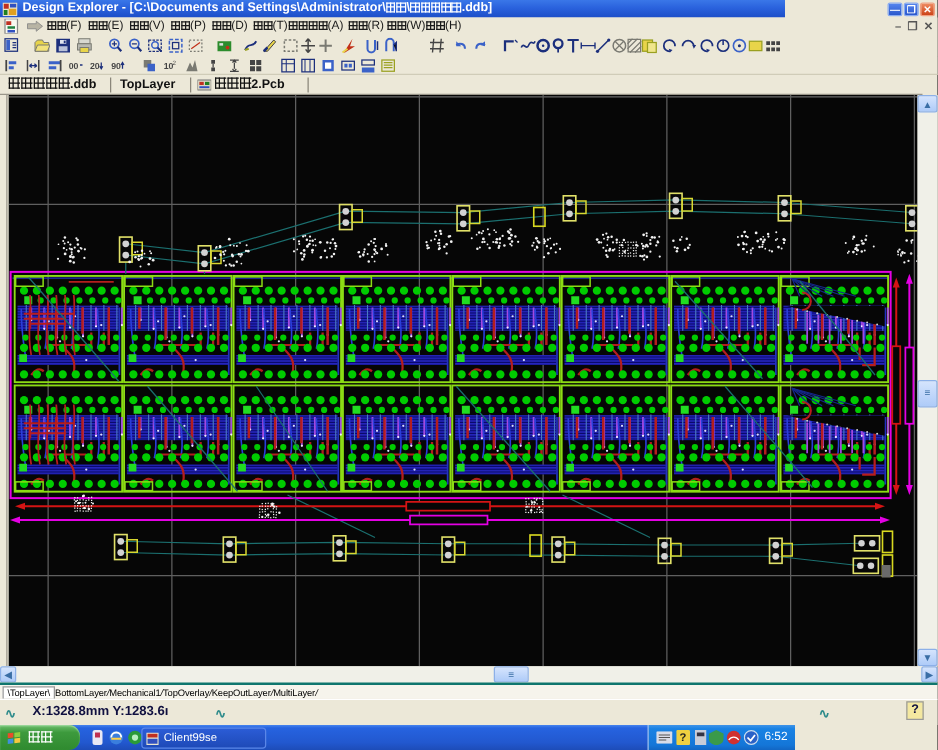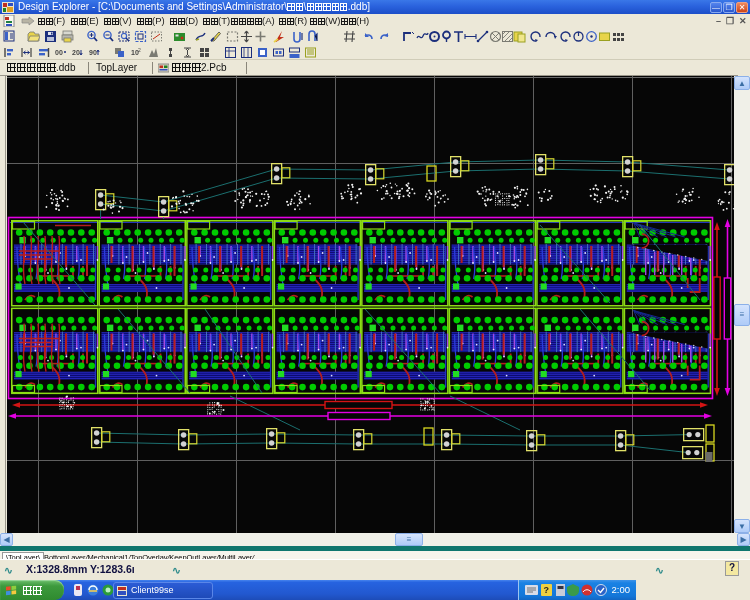--- a/index.html
+++ b/index.html
@@ -4,38 +4,38 @@
 body{width:750px;height:600px;font-family:"Liberation Sans",sans-serif;overflow:hidden;background:#ece8d8;position:relative}
 .cj{display:inline-block;width:9px;height:9px;margin:0 .5px;vertical-align:-1px;
 background:linear-gradient(var(--c),var(--c)) 0 0/9px 1.2px no-repeat,
 linear-gradient(var(--c),var(--c)) 0 3.8px/9px 1.2px no-repeat,
 linear-gradient(var(--c),var(--c)) 0 7.8px/9px 1.2px no-repeat,
 linear-gradient(var(--c),var(--c)) 0 0/1.2px 9px no-repeat,
 linear-gradient(var(--c),var(--c)) 7.8px 0/1.2px 9px no-repeat,
 linear-gradient(var(--c),var(--c)) 3.9px 0/1.2px 9px no-repeat}
 .cjm{width:7px;height:7px;background-size:7px 1px,7px 1px,7px 1px,1px 7px,1px 7px,1px 7px;background-position:0 0,0 3px,0 6.2px,0 0,6.2px 0,3.1px 0}
 .cjt{width:7.5px;height:8px;margin:0 .4px;background-size:7.5px 1.1px,7.5px 1.1px,7.5px 1.1px,1.1px 8px,1.1px 8px,1.1px 8px;background-position:0 0,0 3.4px,0 6.9px,0 0,6.4px 0,3.2px 0}
-.titlebar{position:absolute;left:0;top:0;width:750px;height:14px;background:linear-gradient(180deg,#3a77e8 0%,#2a62dd 45%,#1c4ec8 100%);color:#fff;--c:#fff;font-size:10px;font-weight:normal;line-height:14px;white-space:nowrap}
+.titlebar{position:absolute;left:0;top:0;width:628px;height:14px;background:linear-gradient(180deg,#3a77e8 0%,#2a62dd 45%,#1c4ec8 100%);color:#fff;--c:#fff;font-size:10px;font-weight:bold;line-height:14px;white-space:nowrap}
 .titlebar .txt{position:absolute;left:18px;top:0}
 .tbtn{position:absolute;top:1.5px;width:12px;height:11px;border-radius:2px;border:1px solid #88aaf0;background:linear-gradient(180deg,#5585ee,#2a58cc);color:#fff;font-size:8px;line-height:9px;text-align:center}
 .menubar{position:absolute;left:0;top:14px;width:750px;height:14px;background:#ece8d8;font-size:9.5px;color:#1a1a1a;--c:#1a1a1a;white-space:nowrap}
 .menubar span.m{position:absolute;top:1px}
 .tb{position:absolute;left:0;width:750px;background:#ece8d8}
 .tb svg{position:absolute}
-.tabbar{position:absolute;left:0;top:60px;width:738px;height:16px;background:#ece8d8;border-bottom:1px solid #9a968a;font-size:10px;font-weight:normal;color:#111;--c:#111}
+.tabbar{position:absolute;left:0;top:60px;width:738px;height:16px;background:#ece8d8;border-bottom:1px solid #9a968a;font-size:10px;font-weight:bold;color:#111;--c:#111}
 .tabbar span{position:absolute;top:2px}
 .tabsep{position:absolute;top:2px;width:1px;height:12px;background:#8a867a}
 .canvas{position:absolute;left:0;top:76px;width:750px;height:457px;background:#ece8d8}
 .canvas .black{position:absolute;left:7px;top:0;width:727px;height:457px;background:#060606}
 .canvas:before{content:"";position:absolute;left:5px;top:0;width:1px;height:457px;background:#9a968a}
 .vsb{position:absolute;left:734px;top:0;width:16px;height:457px;background:#f0f0e8}
 .sbtn{position:absolute;width:16px;height:14px;background:linear-gradient(180deg,#d5e4fd,#aecbf8);border:1px solid #8cb0e8;border-radius:2px;color:#3a6ea5;font-size:8px;text-align:center;line-height:13px}
 .hsb{position:absolute;left:0;top:533px;width:750px;height:13px;background:#f0f0e8}
 .hbtn{position:absolute;width:13px;height:13px;background:linear-gradient(180deg,#d5e4fd,#aecbf8);border:1px solid #8cb0e8;border-radius:2px;color:#3a6ea5;font-size:8px;text-align:center;line-height:12px}
-.ltabs{position:absolute;left:0;top:546px;width:750px;height:13px;background:#f6f4ec;border-top:5px solid #0f766e;font-size:7.5px;color:#000;white-space:nowrap;line-height:13px;letter-spacing:-0.1px}
+.ltabs{position:absolute;left:0;top:546px;width:750px;height:13px;background:#f6f4ec;border-top:2px solid #0f766e;font-size:7.5px;color:#000;white-space:nowrap;line-height:13px;letter-spacing:-0.1px}
 .status{position:absolute;left:0;top:559px;width:750px;height:21px;background:#ece8d8;border-top:1px solid #fff;font-size:10.5px;font-weight:bold;color:#101040}
 .taskbar{position:absolute;left:0;top:580px;width:636px;height:20px;background:linear-gradient(180deg,#4684ee 0%,#2663e0 12%,#2258cf 70%,#1d4cb8 100%)}
 .start{position:absolute;left:0;top:0;width:64px;height:20px;border-radius:0 9px 9px 0;background:linear-gradient(180deg,#6cbf6c 0%,#3d9a3d 30%,#2f8a2f 100%);box-shadow:inset 0 1px 1px #9ed89e;color:#fff;--c:#fff;font-weight:bold;font-style:italic;font-size:11px;line-height:20px}
 .taskbtn{position:absolute;left:113px;top:2px;width:100px;height:17px;background:linear-gradient(180deg,#2b5cd6,#1e4ab8);border-radius:3px;border:1px solid #5a86e8;color:#fff;font-size:9px;line-height:15px}
 .tray{position:absolute;right:0;top:0;width:118px;height:20px;background:linear-gradient(180deg,#3f93e8 0%,#1982e4 15%,#1476d8 80%,#1266c4 100%);border-left:1px solid #9cc4f0;color:#fff;font-size:9.5px;line-height:20px}
 </style></head><body>
 <div class="titlebar">
 <svg style="position:absolute;left:2px;top:1.5px" width="12" height="11">
       <rect width="12" height="11" fill="#e8e4d0"></rect>
       <rect x="1" y="1" width="4" height="4" fill="#c03020"></rect>
@@ -1202,14 +1202,14 @@
         <path d="M6 0l6 3v4c0 3-3 5-6 5S0 10 0 7V3z" fill="#3a9a4a"></path>
       </svg>
 <svg style="position:absolute;left:62px;top:4px" width="12" height="12">
         <circle cx="6" cy="6" r="5.5" fill="#d03030"></circle>
         <path d="M2 8c2-3 6-3 8 0" stroke="#fff" fill="none"></path>
       </svg>
 <svg style="position:absolute;left:76px;top:4px" width="12" height="12">
         <circle cx="6" cy="6" r="5.5" fill="#2a62c8" stroke="#cde"></circle>
         <path d="M3 6l2.5 2.5L9 4" stroke="#fff" fill="none" stroke-width="1.4"></path>
       </svg>
-<span style="position:absolute;right:6px">2:00</span>
+<span style="position:absolute;right:6px">6:52</span>
 </div>
 </div>
 </body></html>

